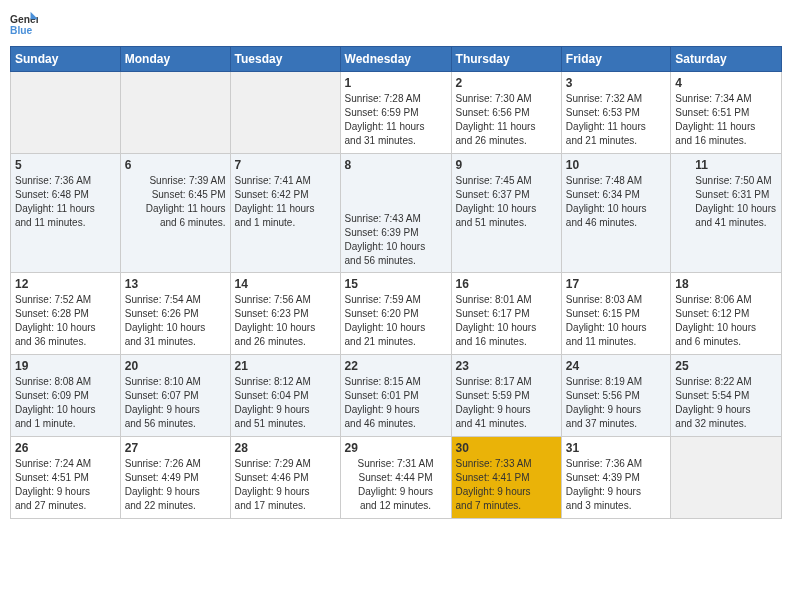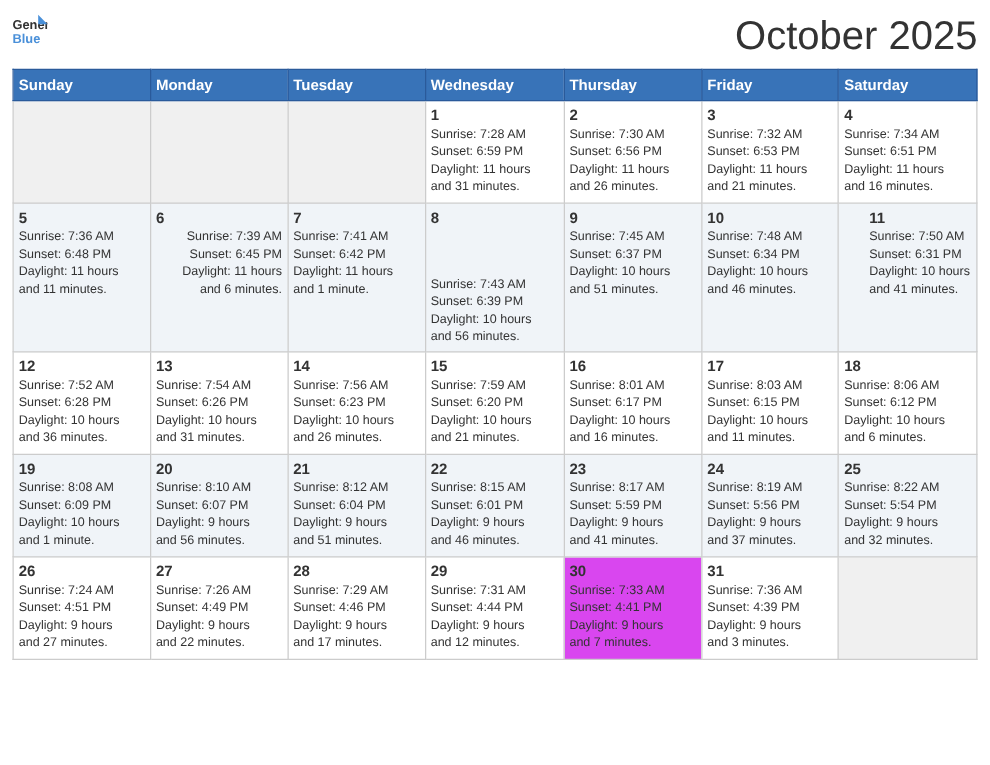--- a/index.html
+++ b/index.html
@@ -93,21 +93,20 @@
 <div class="page">
   <div class="header">
     <div class="logo">
       <svg class="logo-icon" viewBox="0 0 30 30" xmlns="http://www.w3.org/2000/svg">
         <text x="0" y="14" font-size="11" font-weight="bold" fill="#333" font-family="Arial">General</text>
         <text x="0" y="26" font-size="11" font-weight="bold" fill="#4a90d9" font-family="Arial">Blue</text>
         <polygon points="22,2 30,10 22,10" fill="#4a90d9"></polygon>
       </svg>
     </div>
     <div class="title-block">
-      <div class="month-title">October 2025</div>
     </div>
   </div>
 
   <table class="calendar">
     <thead>
       <tr>
         <th>Sunday</th>
         <th>Monday</th>
         <th>Tuesday</th>
         <th>Wednesday</th>
@@ -320,26 +319,26 @@
           </td>
           <td style="background: rgb(255, 255, 255);">
             <div class="day-number">28</div>
             <div class="day-info" style="white-space: pre-line;">Sunrise: 7:29 AM
 Sunset: 4:46 PM
 Daylight: 9 hours
 and 17 minutes.</div>
           </td>
           <td style="background: rgb(255, 255, 255);">
             <div class="day-number">29</div>
-            <div class="day-info" style="white-space: pre-line;">Sunrise: 7:31 AM
+            <div class="day-info" style="white-space: pre-line; text-align: center;">Sunrise: 7:31 AM
 Sunset: 4:44 PM
 Daylight: 9 hours
 and 12 minutes.</div>
           </td>
-          <td style="background: #d946ef;">
+          <td style="background: #eab308;">
             <div class="day-number">30</div>
             <div class="day-info" style="white-space: pre-line;">Sunrise: 7:33 AM
 Sunset: 4:41 PM
 Daylight: 9 hours
 and 7 minutes.</div>
           </td>
           <td style="background: rgb(255, 255, 255);">
             <div class="day-number">31</div>
             <div class="day-info" style="white-space: pre-line;">Sunrise: 7:36 AM
 Sunset: 4:39 PM

